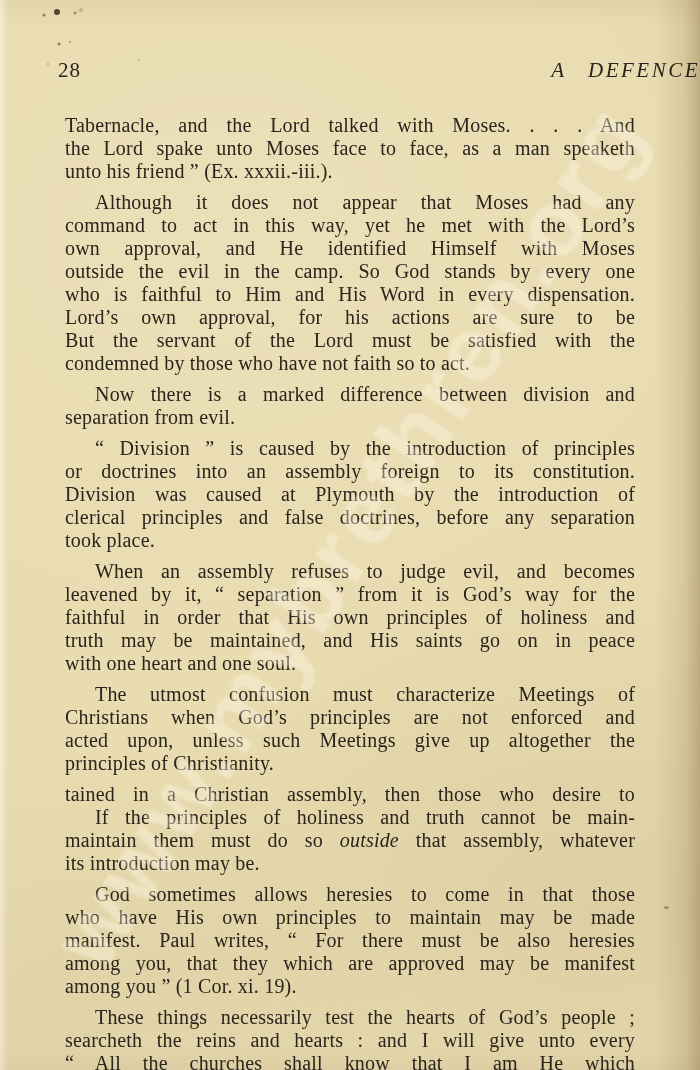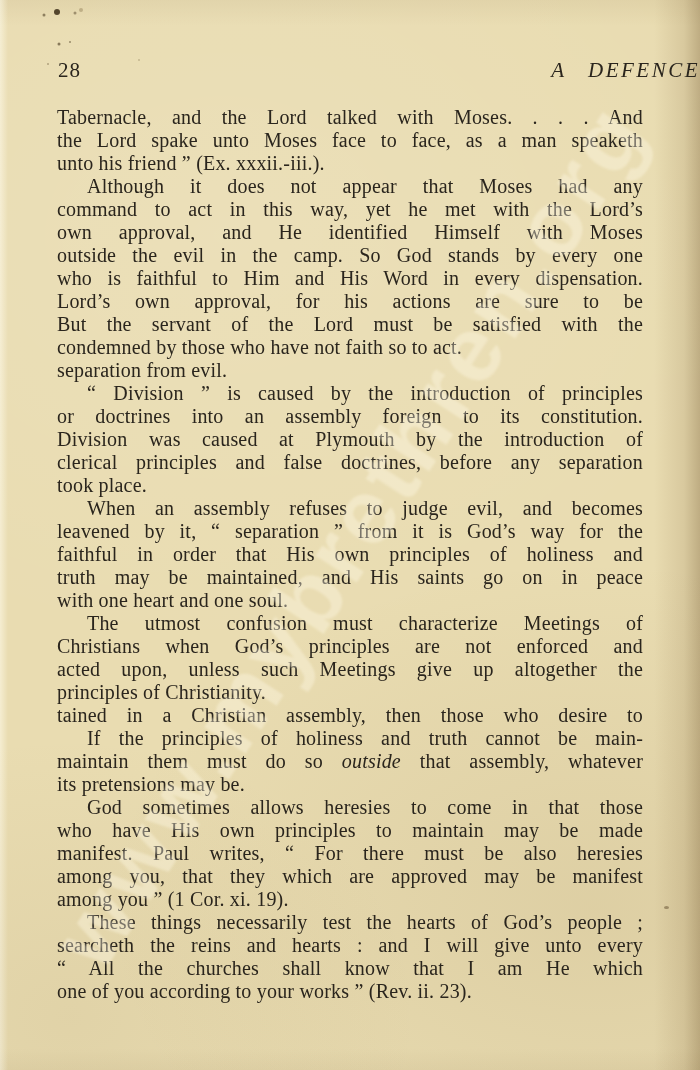--- a/index.html
+++ b/index.html
@@ -26,21 +26,21 @@
     font-size:21px;line-height:26px;letter-spacing:1px;
   }
   .running-title{
     position:absolute;left:0;width:100%;top:0;text-align:right;
     font-style:italic;font-size:21px;line-height:26px;
     letter-spacing:2.5px;word-spacing:14px;
   }
   .body-text{
     position:absolute;top:106px;left:57px;width:586px;
   }
-  .para{margin:0;}
+  .para{margin:8px;}
   .line{
     font-size:20px;height:23px;line-height:23px;
     text-align:justify;text-align-last:justify;
     white-space:normal;overflow:visible;
     letter-spacing:0.2px;
   }
   .line.first{padding-left:30px;}
   .line.last{text-align-last:left;}
   .line em{}
   .watermark{
@@ -93,20 +93,21 @@
         <div class="line first">Although it does not appear that Moses had any</div>
         <div class="line">command to act in this way, yet he met with the Lord’s</div>
         <div class="line">own approval, and He identified Himself with Moses</div>
         <div class="line">outside the evil in the camp.  So God stands by every one</div>
         <div class="line">who is faithful to Him and His Word in every dispensation.</div>
         <div class="line">Lord’s own approval, for his actions are sure to be</div>
         <div class="line">But the servant of the Lord must be satisfied with the</div>
         <div class="line last">condemned by those who have not faith so to act.</div>
       </div>
       <div class="para">
+        <div class="line first">Now there is a marked difference between division and</div>
         <div class="line last">separation from evil.</div>
       </div>
       <div class="para">
         <div class="line first">“ Division ” is caused by the introduction of principles</div>
         <div class="line">or doctrines into an assembly foreign to its constitution.</div>
         <div class="line">Division was caused at Plymouth by the introduction of</div>
         <div class="line">clerical principles and false doctrines, before any separation</div>
         <div class="line last">took place.</div>
       </div>
       <div class="para">
@@ -119,21 +120,21 @@
       <div class="para">
         <div class="line first">The utmost confusion must characterize Meetings of</div>
         <div class="line">Christians when God’s principles are not enforced and</div>
         <div class="line">acted upon, unless such Meetings give up altogether the</div>
         <div class="line last">principles of Christianity.</div>
       </div>
       <div class="para">
         <div class="line">tained in a Christian assembly, then those who desire to</div>
         <div class="line first">If the principles of holiness and truth cannot be main-</div>
         <div class="line">maintain them must do so <em>outside</em> that assembly, whatever</div>
-        <div class="line last">its pretensions may be.</div>
+        <div class="line last">its introduction may be.</div>
       </div>
       <div class="para">
         <div class="line first">God sometimes allows heresies to come in that those</div>
         <div class="line">who have His own principles to maintain may be made</div>
         <div class="line">manifest.  Paul writes, “ For there must be also heresies</div>
         <div class="line">among you, that they which are approved may be manifest</div>
         <div class="line last">among you ” (1 Cor. xi. 19).</div>
       </div>
       <div class="para">
         <div class="line first">These things necessarily test the hearts of God’s people ;</div>

